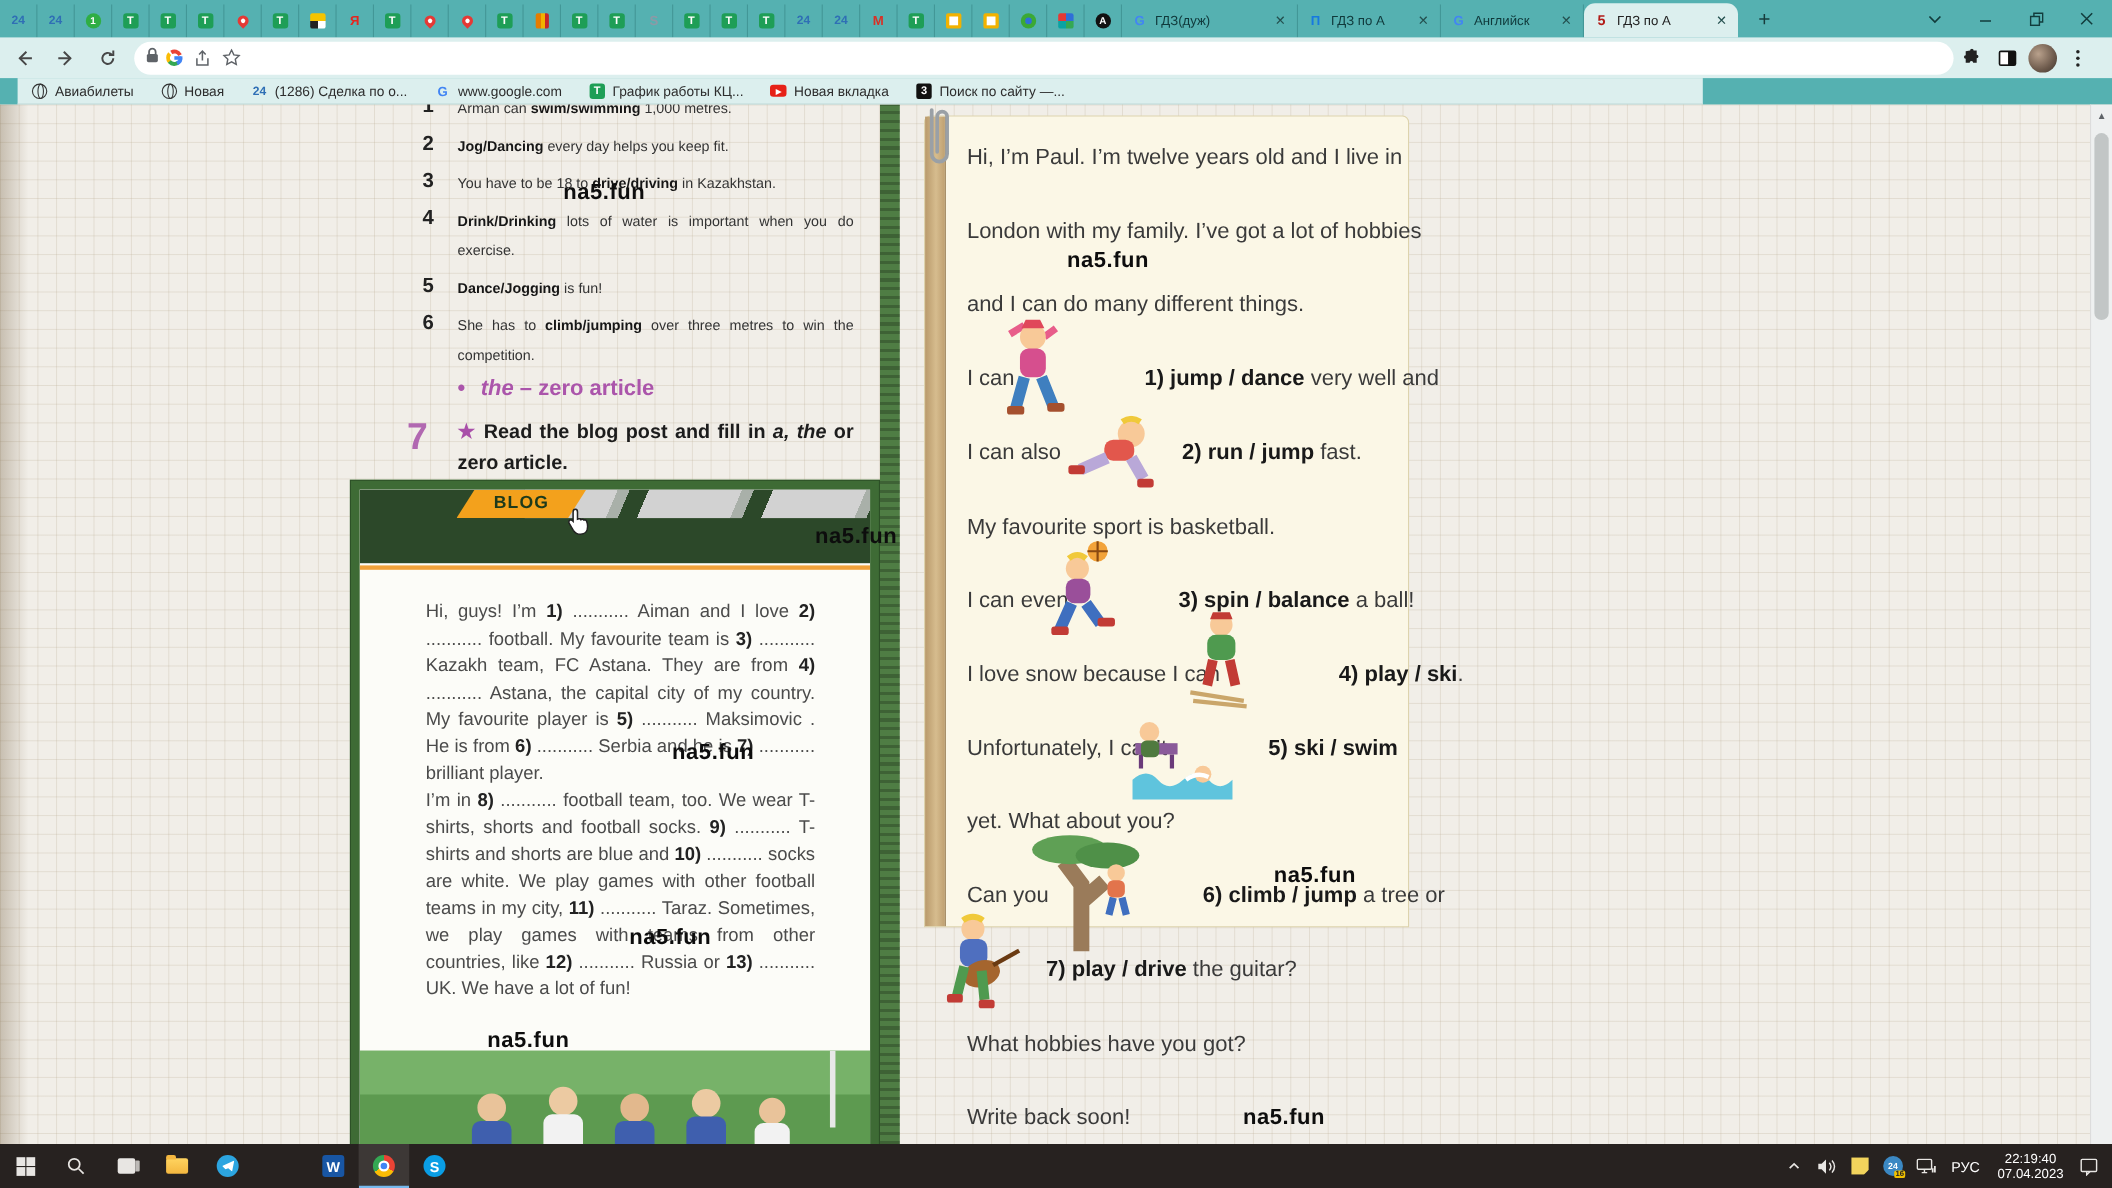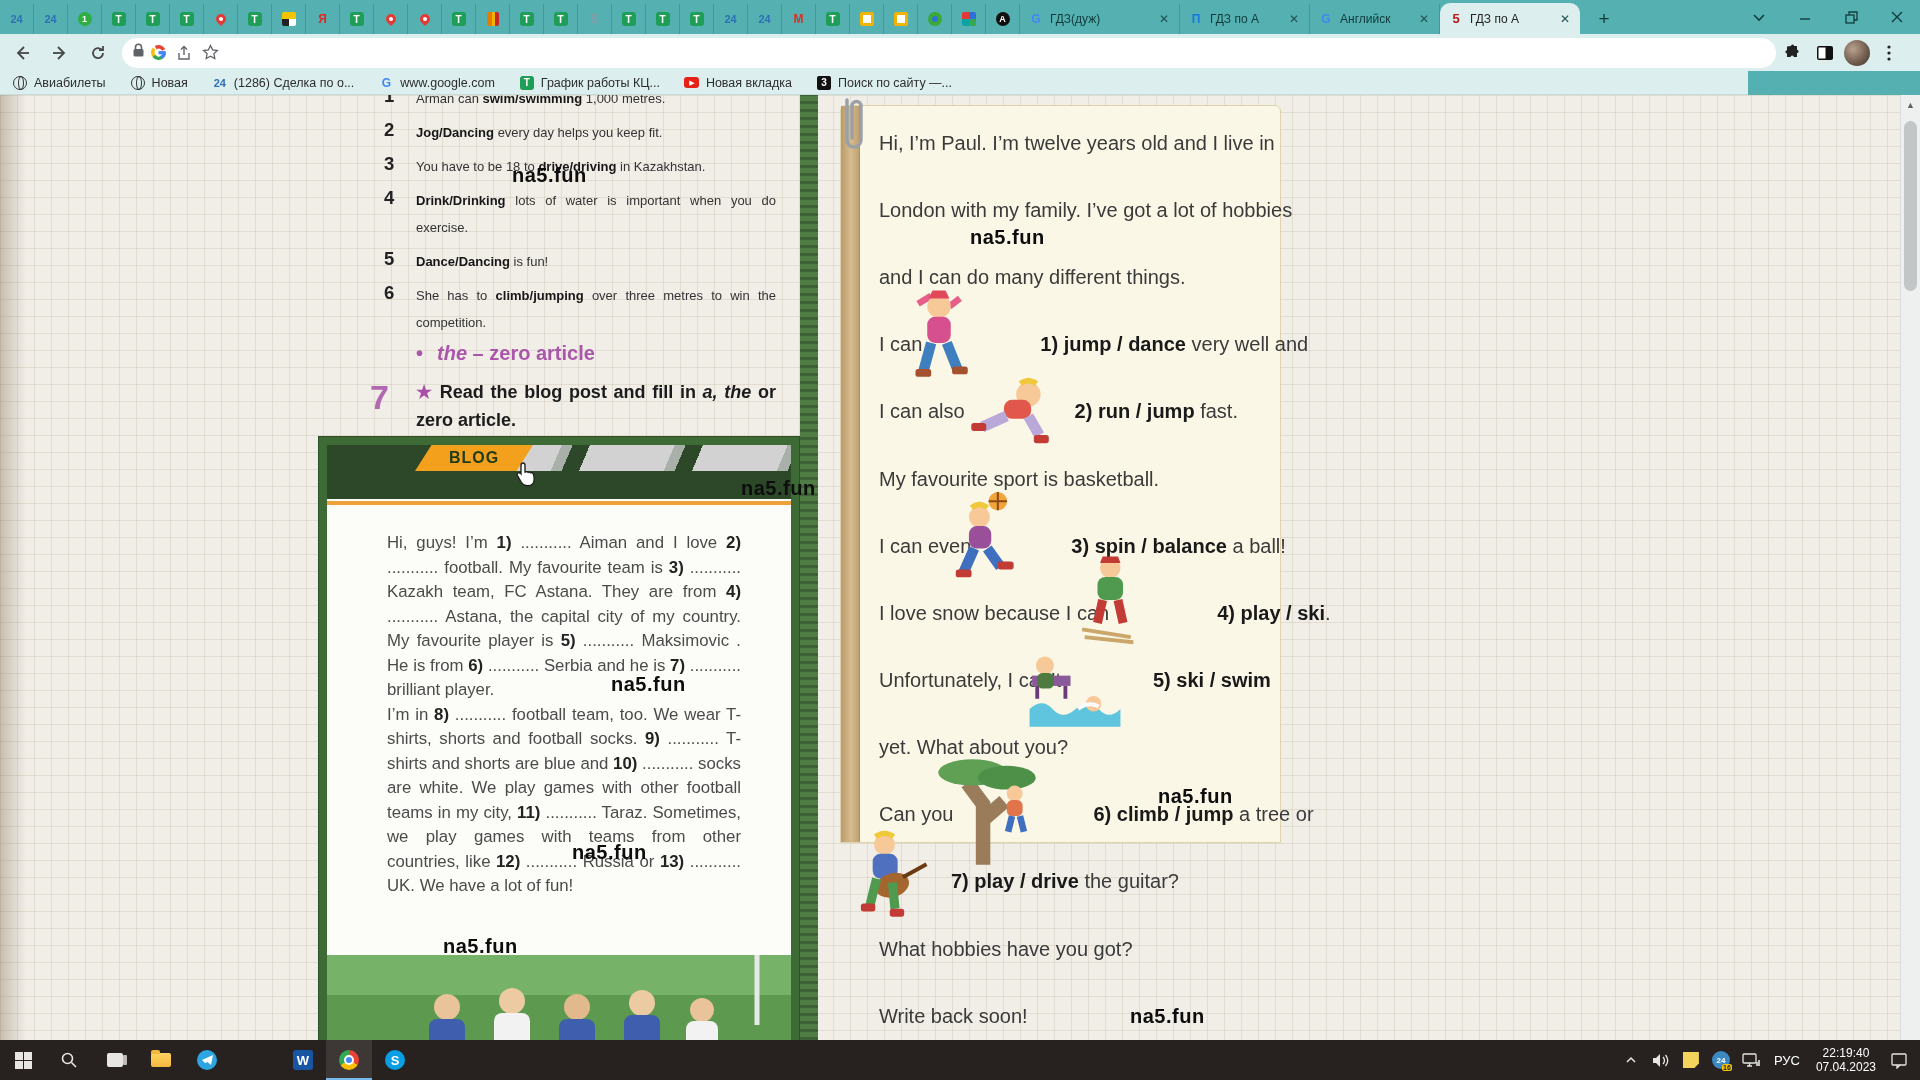--- a/index.html
+++ b/index.html
@@ -56,21 +56,21 @@
     display:flex;align-items:center;}
   .nav-ic{width:32px;height:32px;display:flex;align-items:center;justify-content:center;color:#474747;margin-left:6px;}
   .urlbar{height:30px;border-radius:15px;background:#fff;flex:0 0 auto;width:1654px;margin-left:8px;
     display:flex;align-items:center;padding:0 10px;box-sizing:border-box;}
   .urlbar .url{flex:1;font-size:13.5px;color:#3c4043;white-space:nowrap;overflow:hidden;margin-left:8px;}
   .pill-ic{width:26px;height:26px;display:flex;align-items:center;justify-content:center;color:#5f6368;}
   .right-ic{width:30px;height:30px;display:flex;align-items:center;justify-content:center;color:#222;margin-left:2px;}
   .avatar{width:26px;height:26px;border-radius:50%;background:radial-gradient(circle at 35% 35%,#b9a18c,#6d5a4c 60%,#3c332c);}
 
   
-  .bookmarksbar{position:absolute;left:0;top:71px;width:1748px;height:24px;background:#dcefee;
+  .bookmarksbar{position:absolute;left:16px;top:71px;width:1532px;height:24px;background:#dcefee;
     border-bottom:1px solid #c3dddd;display:flex;align-items:center;padding-left:12px;box-sizing:border-box;}
   .bm{display:flex;align-items:center;margin-right:24px;font-size:12.5px;color:#2d2d2d;}
   .bm .fv{margin-right:6px;}
   .fv-globe{width:14px;height:14px;border-radius:50%;border:1.5px solid #333;position:relative;box-sizing:border-box;}
   .fv-globe::after{content:"";position:absolute;left:4px;top:-1px;width:4px;height:12px;border-radius:50%;border:1px solid #333;}
   .fv-google{font-weight:bold;font-size:12px;color:#4285F4;}
 
   
   .content{position:absolute;left:0;top:95px;width:1920px;height:945px;overflow:hidden;
     background-color:#f1eee8;
@@ -90,21 +90,21 @@
   .grammar-note .dot{margin-right:14px;}
   .task7{position:absolute;left:370px;top:283px;width:406px;display:flex;}
   .task7 .tnum{font-size:34px;font-weight:bold;color:#b168b1;width:46px;flex:0 0 auto;}
   .task7 .ttext{font-size:18px;font-weight:bold;color:#1c1c1c;line-height:28px;text-align:justify;}
   .task7 .star{color:#a94fa9;margin-right:6px;}
 
   
   .blog{position:absolute;left:318px;top:341px;width:482px;height:660px;background:#3e6b35;
     box-sizing:border-box;padding:9px;box-shadow:0 0 0 1px #2c4f26 inset;}
   .blog-inner{position:relative;width:100%;height:100%;background:#fcfcf8;overflow:hidden;}
-  .blog-header{position:relative;height:54px;background:#2c4829;overflow:hidden;}
+  .blog-header{position:relative;height:67px;background:#2c4829;overflow:hidden;}
   .blog-stripes{position:absolute;left:150px;top:0;right:0;height:26px;
     background:repeating-linear-gradient(113deg,#d2d2d2 0 78px,#a9b0a9 78px 88px,#2c4829 88px 104px);}
   .blog-tab{position:absolute;left:88px;top:0;width:118px;height:26px;background:#f3a11c;
     clip-path:polygon(14% 0,100% 0,86% 100%,0 100%);display:flex;align-items:center;justify-content:center;
     color:#1d3a1b;font-weight:bold;font-size:16px;letter-spacing:1px;}
   .blog-rule{height:4px;background:#f0a13a;margin-top:2px;}
   .blog-body{padding:26px 50px 0 60px;font-size:16.8px;line-height:24.5px;color:#4b4b4b;text-align:justify;}
   .blog-body p{margin:0;}
   .blog-body b{color:#222;}
   .blog-photo{position:absolute;left:0;bottom:0;width:100%;height:132px;}
@@ -506,21 +506,21 @@
         <div class="ex">
           <div class="num">3</div>
           <div class="txt">You have to be 18 to <b>drive/driving</b> in Kazakhstan.</div>
         </div>
         <div class="ex">
           <div class="num">4</div>
           <div class="txt"><b>Drink/Drinking</b> lots of water is important when you do exercise.</div>
         </div>
         <div class="ex">
           <div class="num">5</div>
-          <div class="txt"><b>Dance/Dancing</b> is fun!</div>
+          <div class="txt"><b>Dance/Jogging</b> is fun!</div>
         </div>
         <div class="ex">
           <div class="num">6</div>
           <div class="txt">She has to <b>climb/jumping</b> over three metres to win the competition.</div>
         </div>
       </div>
 
     <div class="grammar-note">
       <span class="dot">•</span><span id="grammar-note-text"><i>the</i> – zero article</span>
     </div>

